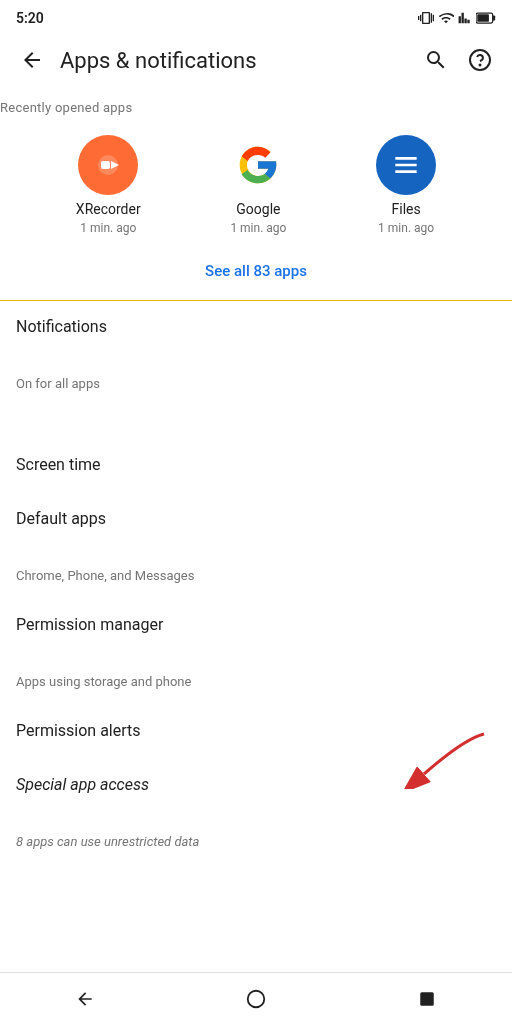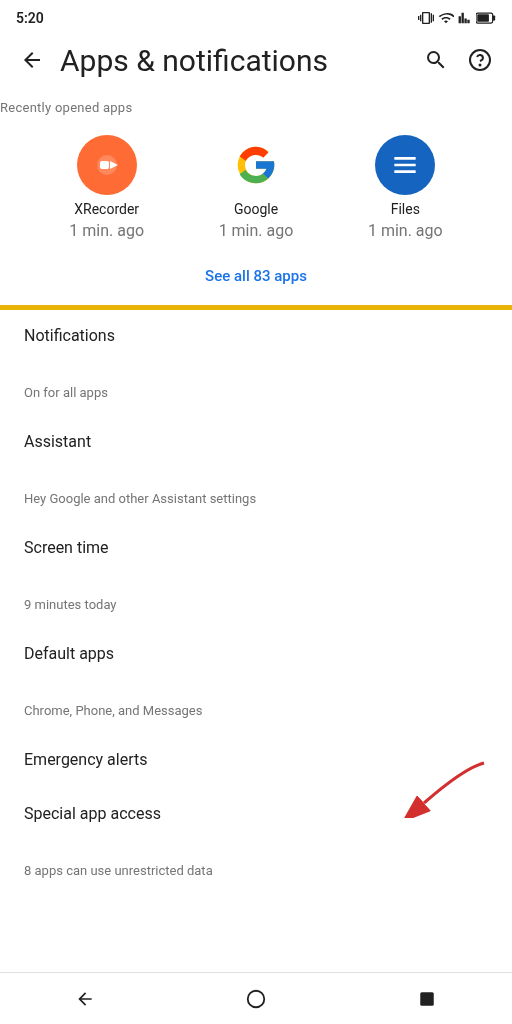--- a/index.html
+++ b/index.html
@@ -45,21 +45,21 @@
     .top-bar-back {
       width: 40px;
       height: 40px;
       display: flex;
       align-items: center;
       justify-content: center;
       cursor: pointer;
     }
     .top-bar-title {
       flex: 1;
-      font-size: 30px;
+      font-size: 22px;
       font-weight: 400;
       color: #212121;
       margin-left: 8px;
     }
     .top-bar-actions {
       display: flex;
       gap: 4px;
     }
     .top-bar-action {
       width: 40px;
@@ -100,21 +100,21 @@
       align-items: center;
       justify-content: center;
       font-size: 28px;
     }
     .app-name {
       font-size: 14px;
       color: #212121;
       text-align: center;
     }
     .app-time {
-      font-size: 16px;
+      font-size: 12px;
       color: #757575;
       text-align: center;
       margin-top: -2px;
     }
 
     
     .xrecorder-icon {
       background: #FF6B35;
       position: relative;
     }
@@ -138,53 +138,54 @@
     }
     .files-icon svg {
       width: 32px;
       height: 32px;
     }
 
     
     .see-all {
       text-align: center;
       padding: 6px 0 20px 0;
-      border-bottom: 5px solid #eab308;
+      border-bottom: 1px solid #eab308;
     }
     .see-all a {
       color: #1A73E8;
       font-size: 15px;
       font-weight: 500;
       text-decoration: none;
       cursor: pointer;
     }
 
     
     .settings-list {
       padding: 0;
     }
     .settings-item {
-      padding: 16px 24px;
+      padding: 16px 16px;
       border-bottom: 0;
       cursor: pointer;
     }
     .settings-item-title {
       font-size: 16px;
       color: #212121;
       margin-bottom: 3px;
     }
     .settings-item-sub {
       font-size: 13px;
       color: #757575;
       margin-top: 40px;
     }
 
     
     .annotation-arrow {
       position: relative;
+      font-style: italic;
     }
     .red-arrow {
       position: absolute;
       right: 16px;
       top: -10px;
     }
 
     
     .nav-bar {
       position: fixed;
@@ -317,37 +318,38 @@
 </div>
 
 <div class="settings-list">
 
   <div class="settings-item">
     <div class="settings-item-title">Notifications</div>
     <div class="settings-item-sub">On for all apps</div>
   </div>
 
   <div class="settings-item">
-    <div class="settings-item-title">Assistant</div>
-    <div class="settings-item-sub">Hey Google and other Assistant settings</div>
   </div>
 
   <div class="settings-item">
     <div class="settings-item-title">Screen time</div>
-    <div class="settings-item-sub">9 minutes today</div>
   </div>
 
   <div class="settings-item">
     <div class="settings-item-title">Default apps</div>
     <div class="settings-item-sub">Chrome, Phone, and Messages</div>
   </div>
 
-
-  <div class="settings-item">
-    <div class="settings-item-title">Emergency alerts</div>
+  <div class="settings-item">
+    <div class="settings-item-title">Permission manager</div>
+    <div class="settings-item-sub">Apps using storage and phone</div>
+  </div>
+
+  <div class="settings-item">
+    <div class="settings-item-title">Permission alerts</div>
   </div>
 
   <div class="settings-item annotation-arrow" style="position:relative;">
 
     <svg class="red-arrow" width="120" height="60" viewBox="0 0 120 60" style="position:absolute;right:8px;top:-30px;">
       <defs>
         <marker id="arrowhead" markerWidth="10" markerHeight="7" refX="0" refY="3.5" orient="auto">
           <polygon points="0 0, 10 3.5, 0 7" fill="#D32F2F"></polygon>
         </marker>
       </defs>

